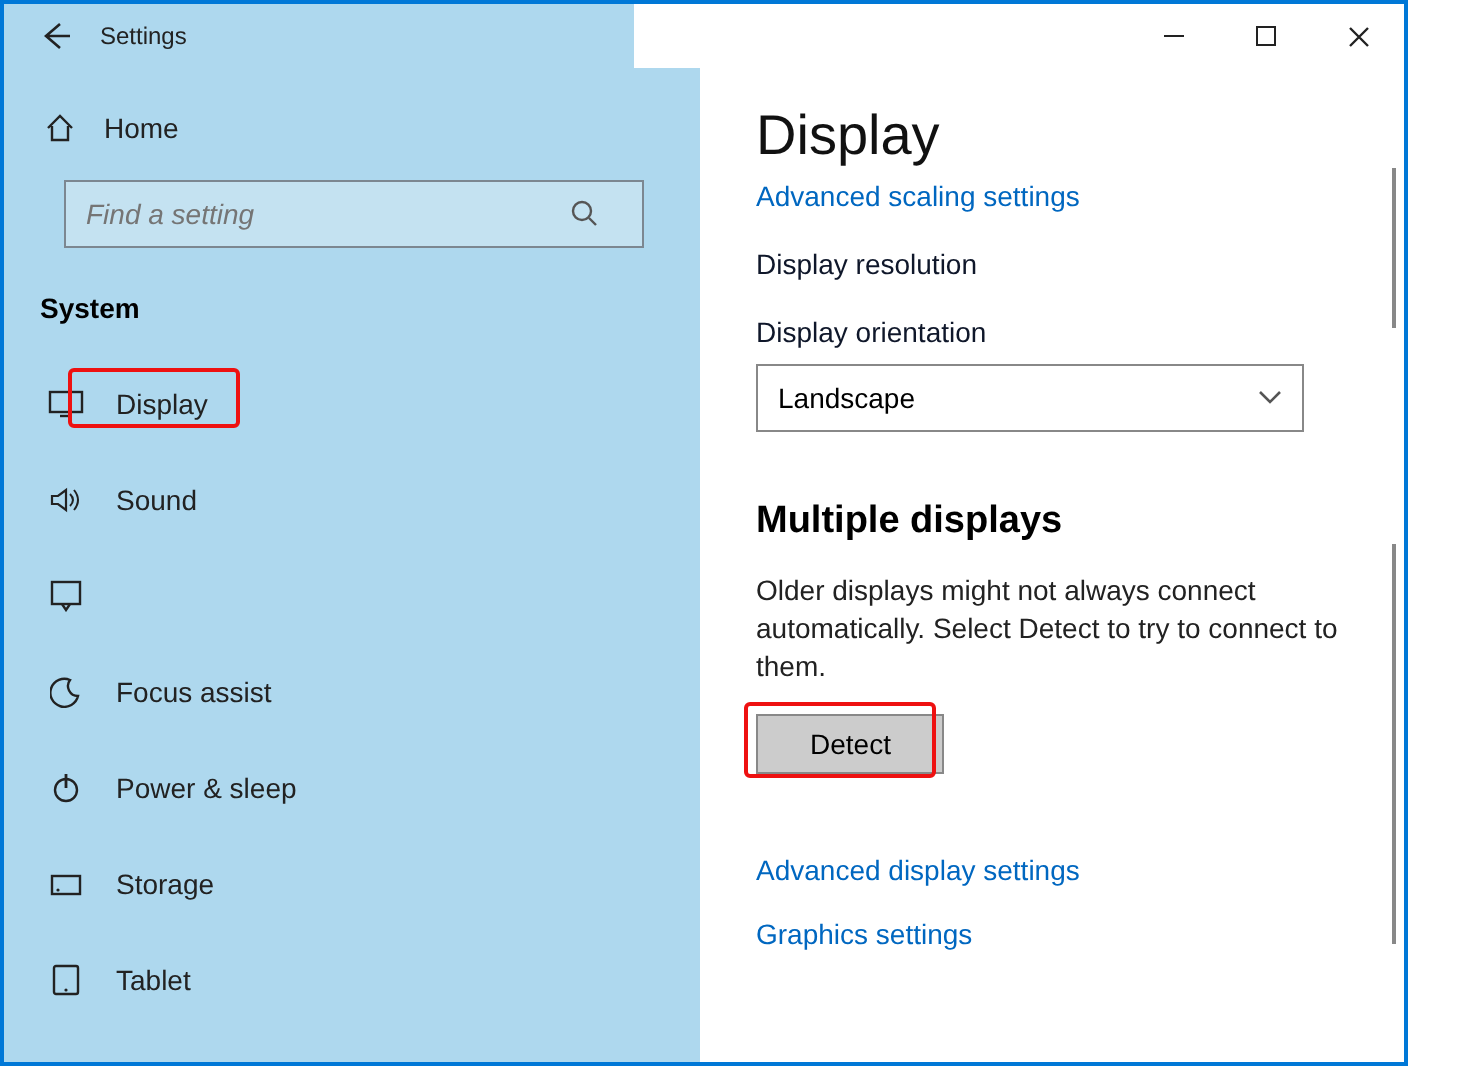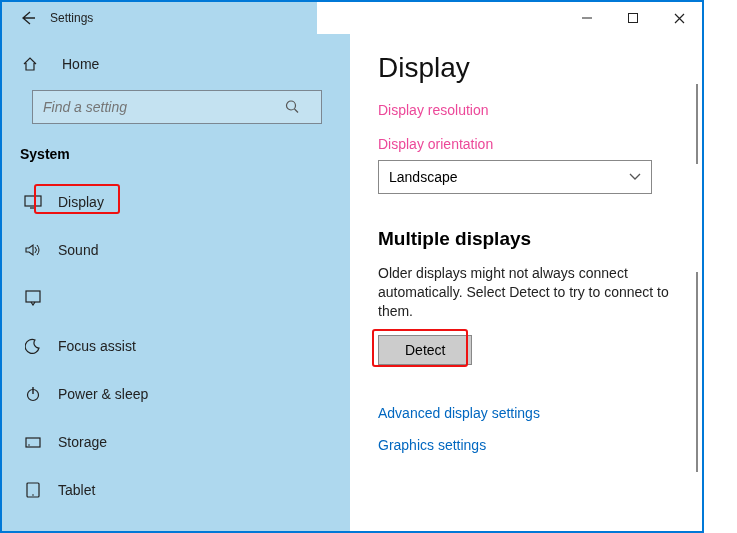--- a/index.html
+++ b/index.html
@@ -32,21 +32,21 @@
   }
   .app-title { font-size: 12px; color: #222; }
   .body { flex: 1; display: flex; overflow: hidden; }
   .sidebar {
     width: 348px; background: #aed8ee;
     padding: 14px 0 0 0;
     display: flex; flex-direction: column;
     overflow: hidden;
   }
   .home-row {
-    display: flex; align-items: center; gap: 24px;
+    display: flex; align-items: center; gap: 14px;
     padding: 8px 20px;
     font-size: 14px; color: #222;
   }
   .search-wrap { padding: 10px 18px 12px 18px; }
   .search {
     width: 290px; height: 34px;
     border: 1px solid #7c8791;
     background: #c4e2f1;
     padding: 0 34px 0 10px;
     font-size: 14px; color: #666; font-style: italic;
@@ -70,21 +70,21 @@
   .highlight-red { position:absolute; border: 2px solid #e11; border-radius: 3px; pointer-events:none; }
   .main {
     flex: 1; background: #fff; padding: 18px 28px 10px 28px;
     position: relative; overflow: hidden;
   }
   .scroll-ind {
     position: absolute; right: 4px; width: 2px; background: #888;
   }
   h1 { font-weight: 300; font-size: 28px; color: #111; margin-bottom: 4px; }
   .link { color: #0067c0; font-size: 14px; margin-top: 6px; display: block; }
-  .field-label { font-size: 14px; margin-top: 18px; margin-bottom: 8px; color: #ec4899; }
+  .field-label { font-size: 14px; margin-top: 18px; margin-bottom: 8px; color: #0f172a; }
   .select {
     width: 274px; height: 34px;
     border: 1px solid #888; display: flex; align-items: center;
     padding: 0 10px; justify-content: space-between;
     font-size: 14px;
   }
   .section-h { font-weight: 600; font-size: 19px; margin-top: 34px; }
   .desc { font-size: 14px; margin-top: 14px; line-height: 1.35; color: #222; max-width: 340px;}
   .btn {
     display: inline-block;
@@ -218,20 +218,21 @@
           <span>Tablet</span>
         </div>
       </div>
     </div>
 
     <div class="main">
       <div class="scroll-ind" style="top:50px; height:80px;"></div>
       <div class="scroll-ind" style="top:238px; height:200px;"></div>
 
       <h1>Display</h1>
+      <a class="link">Advanced scaling settings</a>
 
       <div class="field-label">Display resolution</div>
 
       <div class="field-label">Display orientation</div>
       <div class="select">
         <span>Landscape</span>
         <span>
           <svg width="12" height="8" viewBox="0 0 12 8">
               <path d="M1 1 L6 6 L11 1" stroke="#555" fill="none" stroke-width="1.3"></path>
             </svg>

